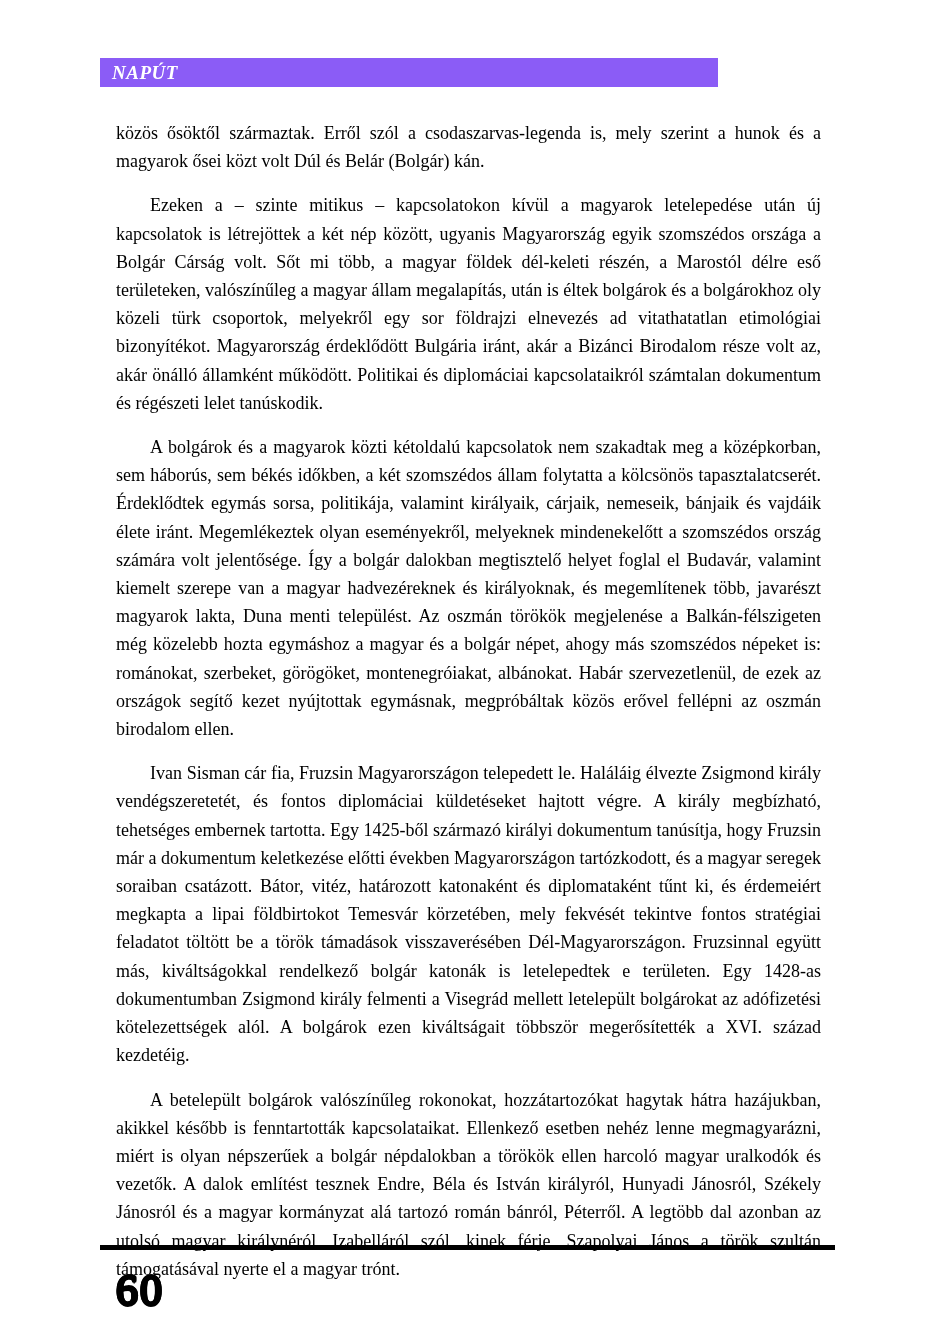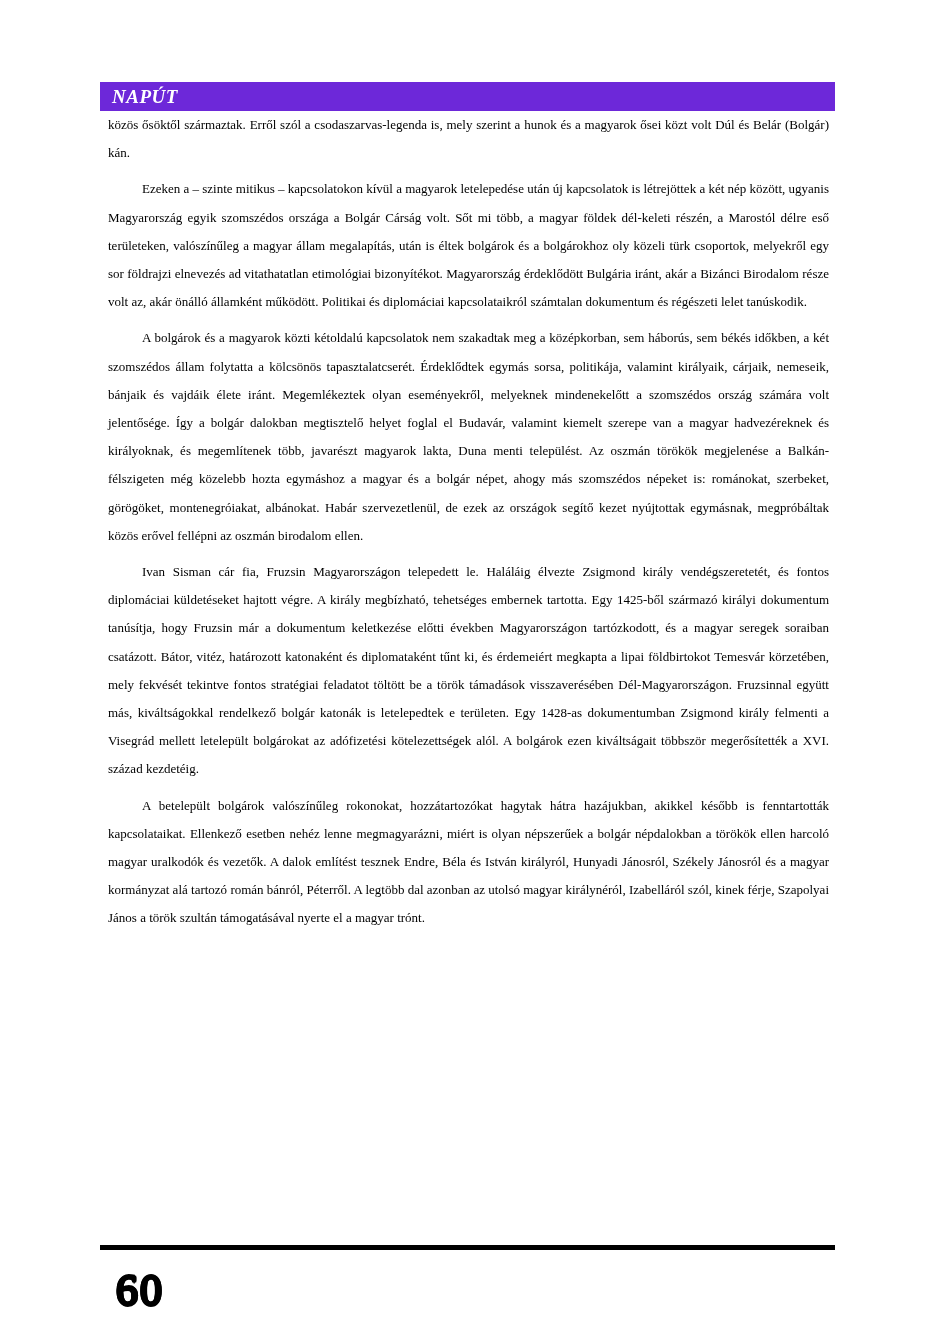--- a/index.html
+++ b/index.html
@@ -18,46 +18,45 @@
   .page {
     position: absolute;
     left: 0; top: 0;
     width: 935px;
     height: 1337px;
   }
   .header-bar {
     position: absolute;
     left: 100px;
     top: 58px;
-    width: 735px;
+    width: 618px;
     height: 29px;
-    background: #6d28d9;
-    margin-top: 24px;
+    background: #8b5cf6;
   }
   .header-logo {
     position: absolute;
     left: 12px;
     top: 3px;
     color: #ffffff;
     font-family: "Liberation Serif", serif;
     font-style: italic;
     font-weight: bold;
     font-size: 19px;
     letter-spacing: 0.5px;
     line-height: 23px;
   }
   .content {
     position: absolute;
     left: 100px;
     top: 103px;
     width: 737px;
   }
   .content p {
-    margin: 8px;
-    font-size: 13px;
+    margin: 16px;
+    font-size: 18px;
     line-height: 28.2px;
     text-align: justify;
     text-justify: inter-word;
     hyphens: manual;
     -webkit-hyphens: manual;
   }
   .content p.indent {
     text-indent: 34px;
   }
   .footer-rule {

